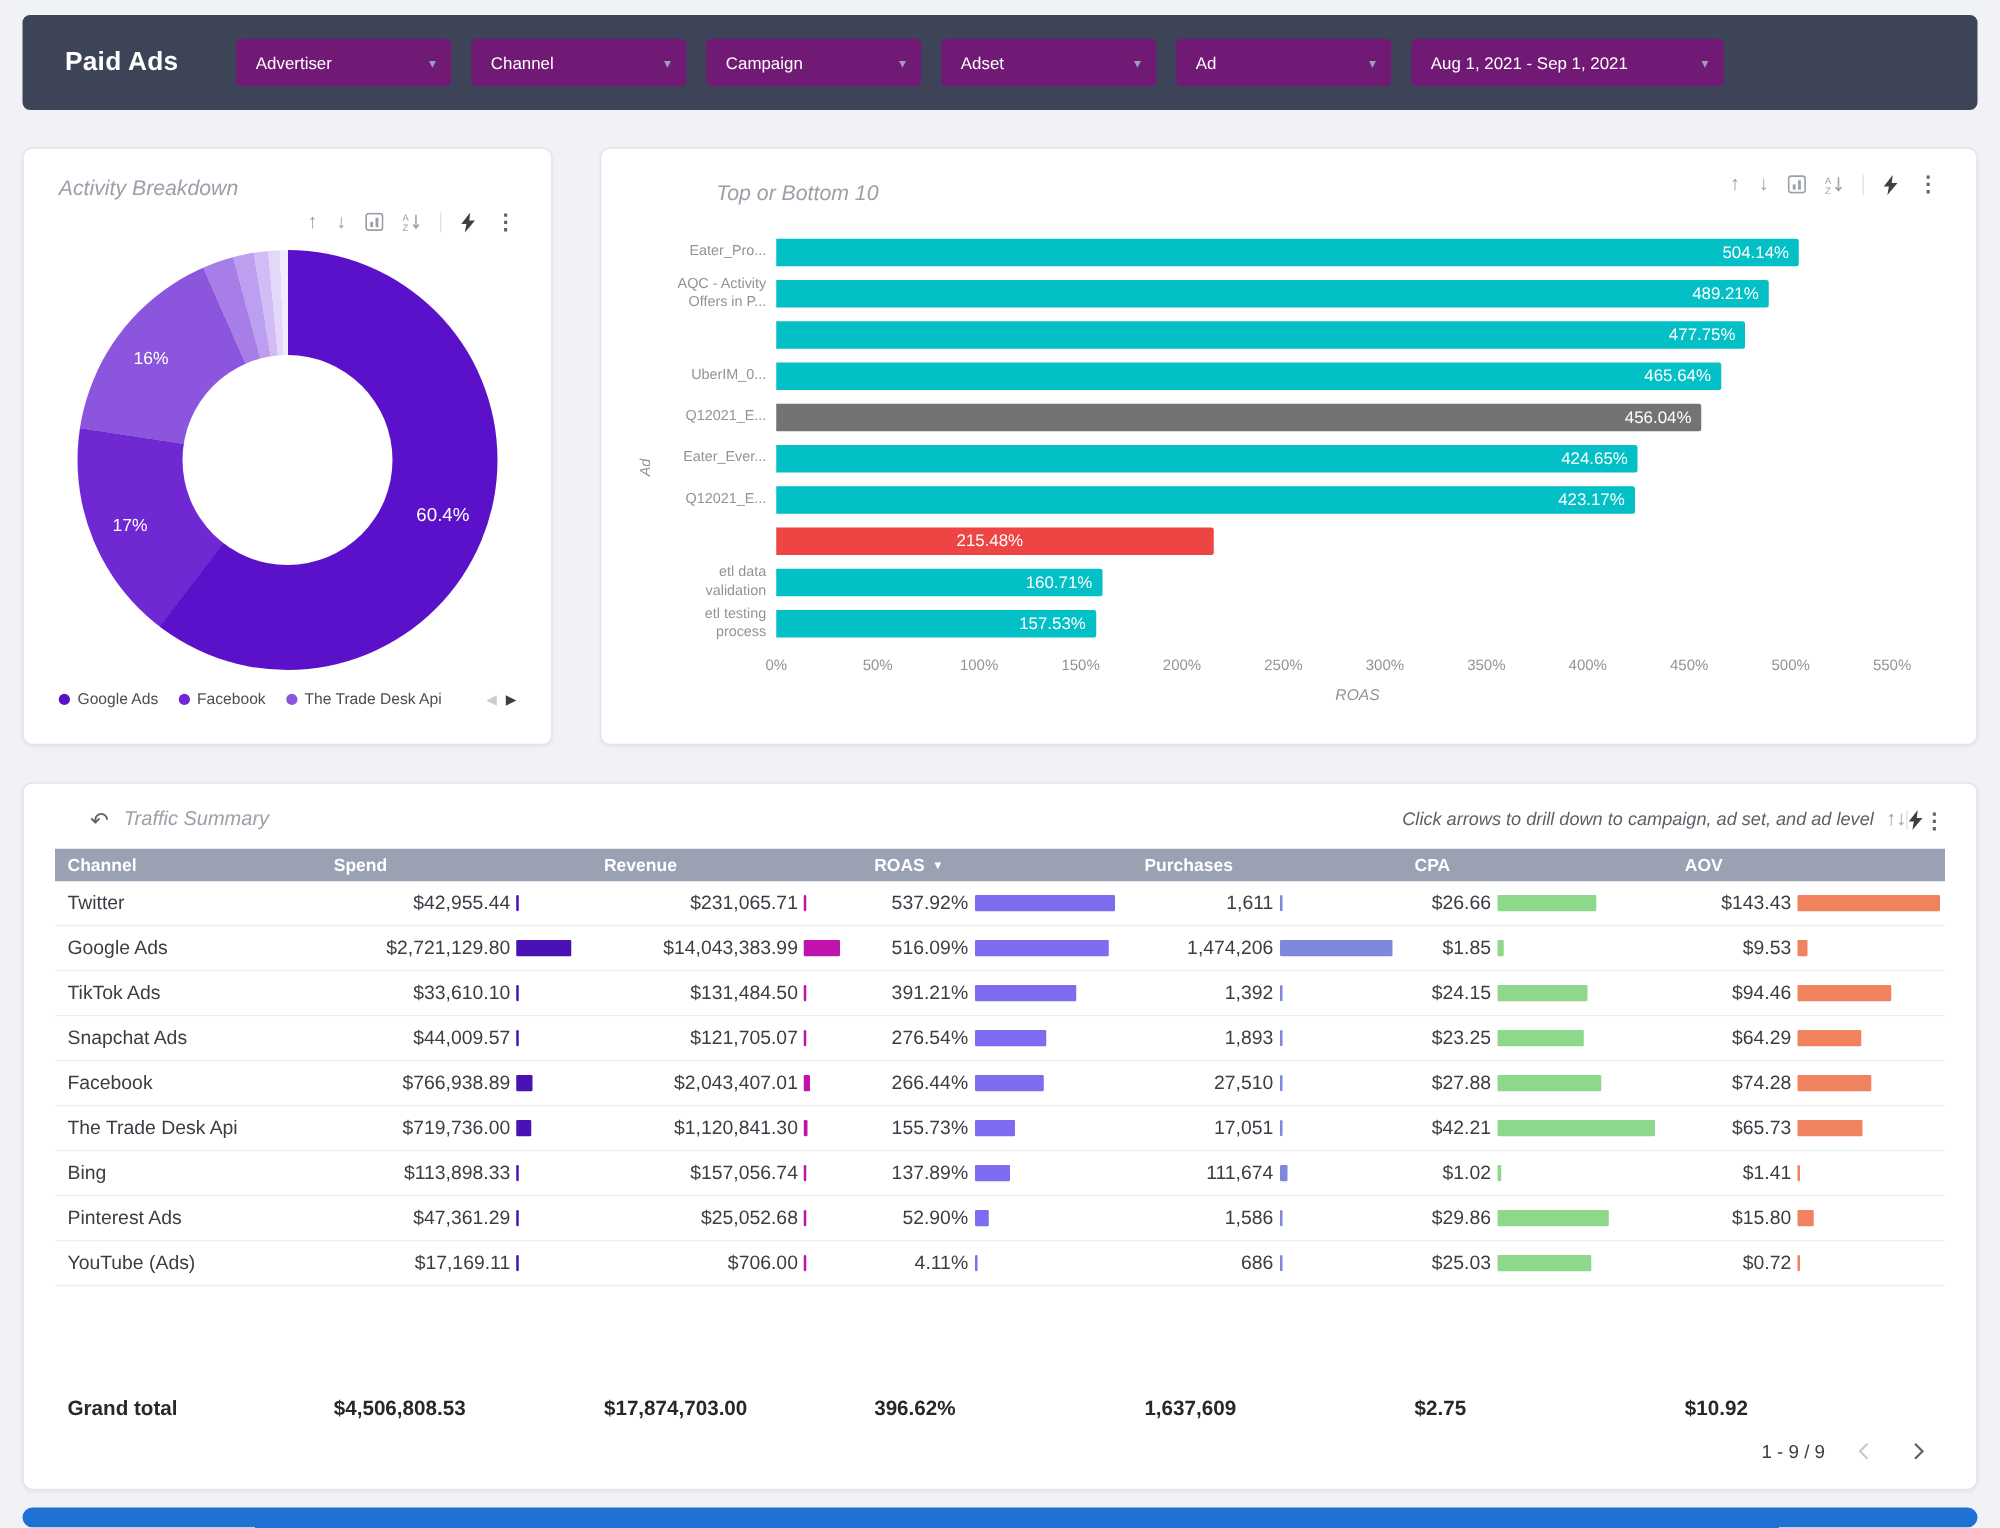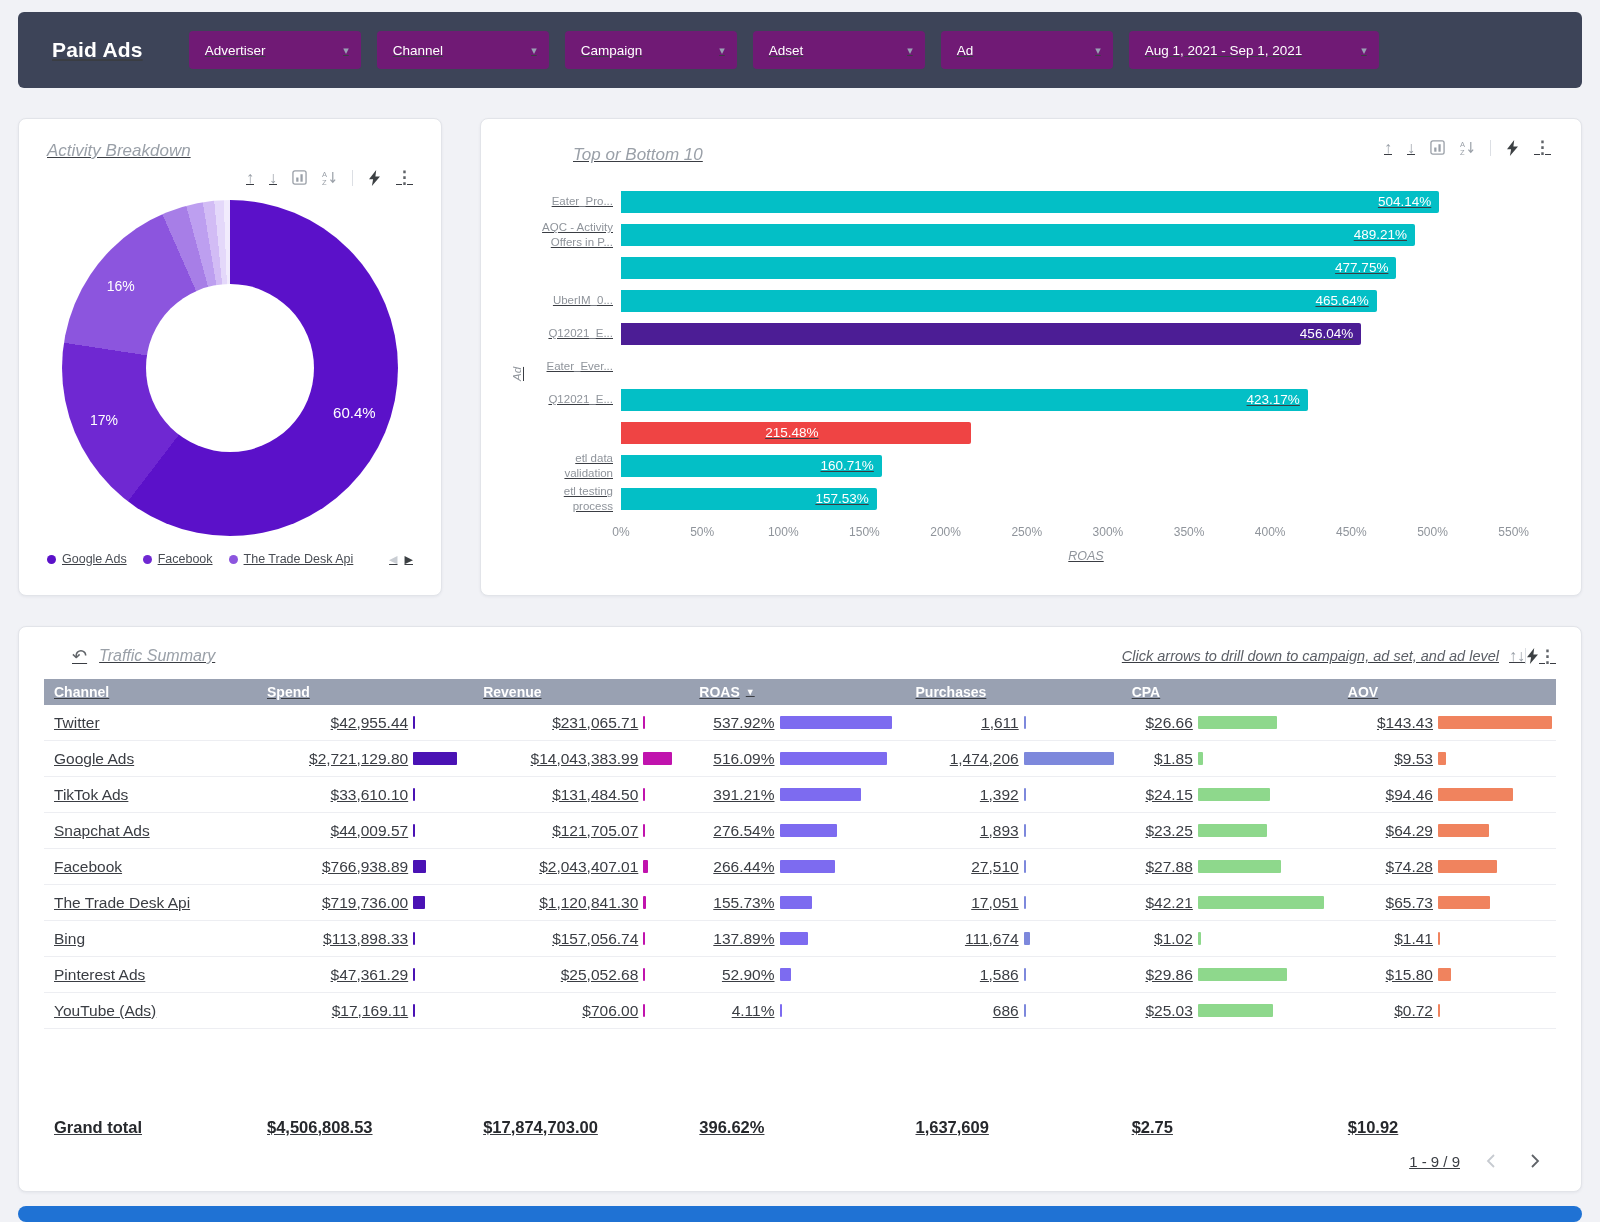--- a/index.html
+++ b/index.html
@@ -1,18 +1,18 @@
 <!DOCTYPE html>
 <html><head>
 <meta charset="utf-8">
 <style>
   *{margin:0;padding:0;box-sizing:border-box;}
   html,body{width:1600px;}
   body{background:#f1f2f6;font-family:"Liberation Sans",sans-serif;color:#3a3d43;}
-  .page{width:1600px;height:1222px;padding:12px 18px 0;display:flex;flex-direction:column;text-decoration:underline;}
+  .page{width:1600px;height:1222px;padding:12px 18px 0;display:flex;flex-direction:column;}
 
   
   .topbar{background:#3d4458;border-radius:6px;height:76px;display:flex;align-items:center;padding:0 34px;flex-shrink:0;}
   .page-title{color:#fff;font-size:21px;font-weight:bold;margin-right:46px;letter-spacing:.2px;}
   .filters{display:flex;gap:16px;align-items:center;}
   .filter-select{width:172px;height:38px;background:#701a75;border-radius:4px;color:#fff;display:flex;align-items:center;justify-content:space-between;padding:0 12px 0 16px;font-size:13.5px;cursor:pointer;}
   .filter-select .caret{color:#9aa1b4;font-size:11px;}
   .date-select{width:250px;}
 
   
@@ -240,27 +240,32 @@
                 <div class="blab">UberIM_0...</div>
                 <div class="btrack">
                   <div class="bbar" style="width: 81.2635%; background: rgb(3, 191, 198);">
                     <span class="bval">465.64%</span>
                   </div>
                 </div>
               </div>
               <div class="brow">
                 <div class="blab">Q12021_E...</div>
                 <div class="btrack">
-                  <div class="bbar" style="width: 79.5881%; background: #4c1d95; text-align: center;">
+                  <div class="bbar" style="width: 79.5881%; background: #737373; text-align: center;">
                     <span class="bval">456.04%</span>
                   </div>
                 </div>
               </div>
               <div class="brow">
                 <div class="blab">Eater_Ever...</div>
+                <div class="btrack">
+                  <div class="bbar" style="width: 74.1099%; background: rgb(3, 191, 198);">
+                    <span class="bval">424.65%</span>
+                  </div>
+                </div>
               </div>
               <div class="brow">
                 <div class="blab">Q12021_E...</div>
                 <div class="btrack">
                   <div class="bbar" style="width: 73.8517%; background: rgb(3, 191, 198);">
                     <span class="bval">423.17%</span>
                   </div>
                 </div>
               </div>
               <div class="brow">

